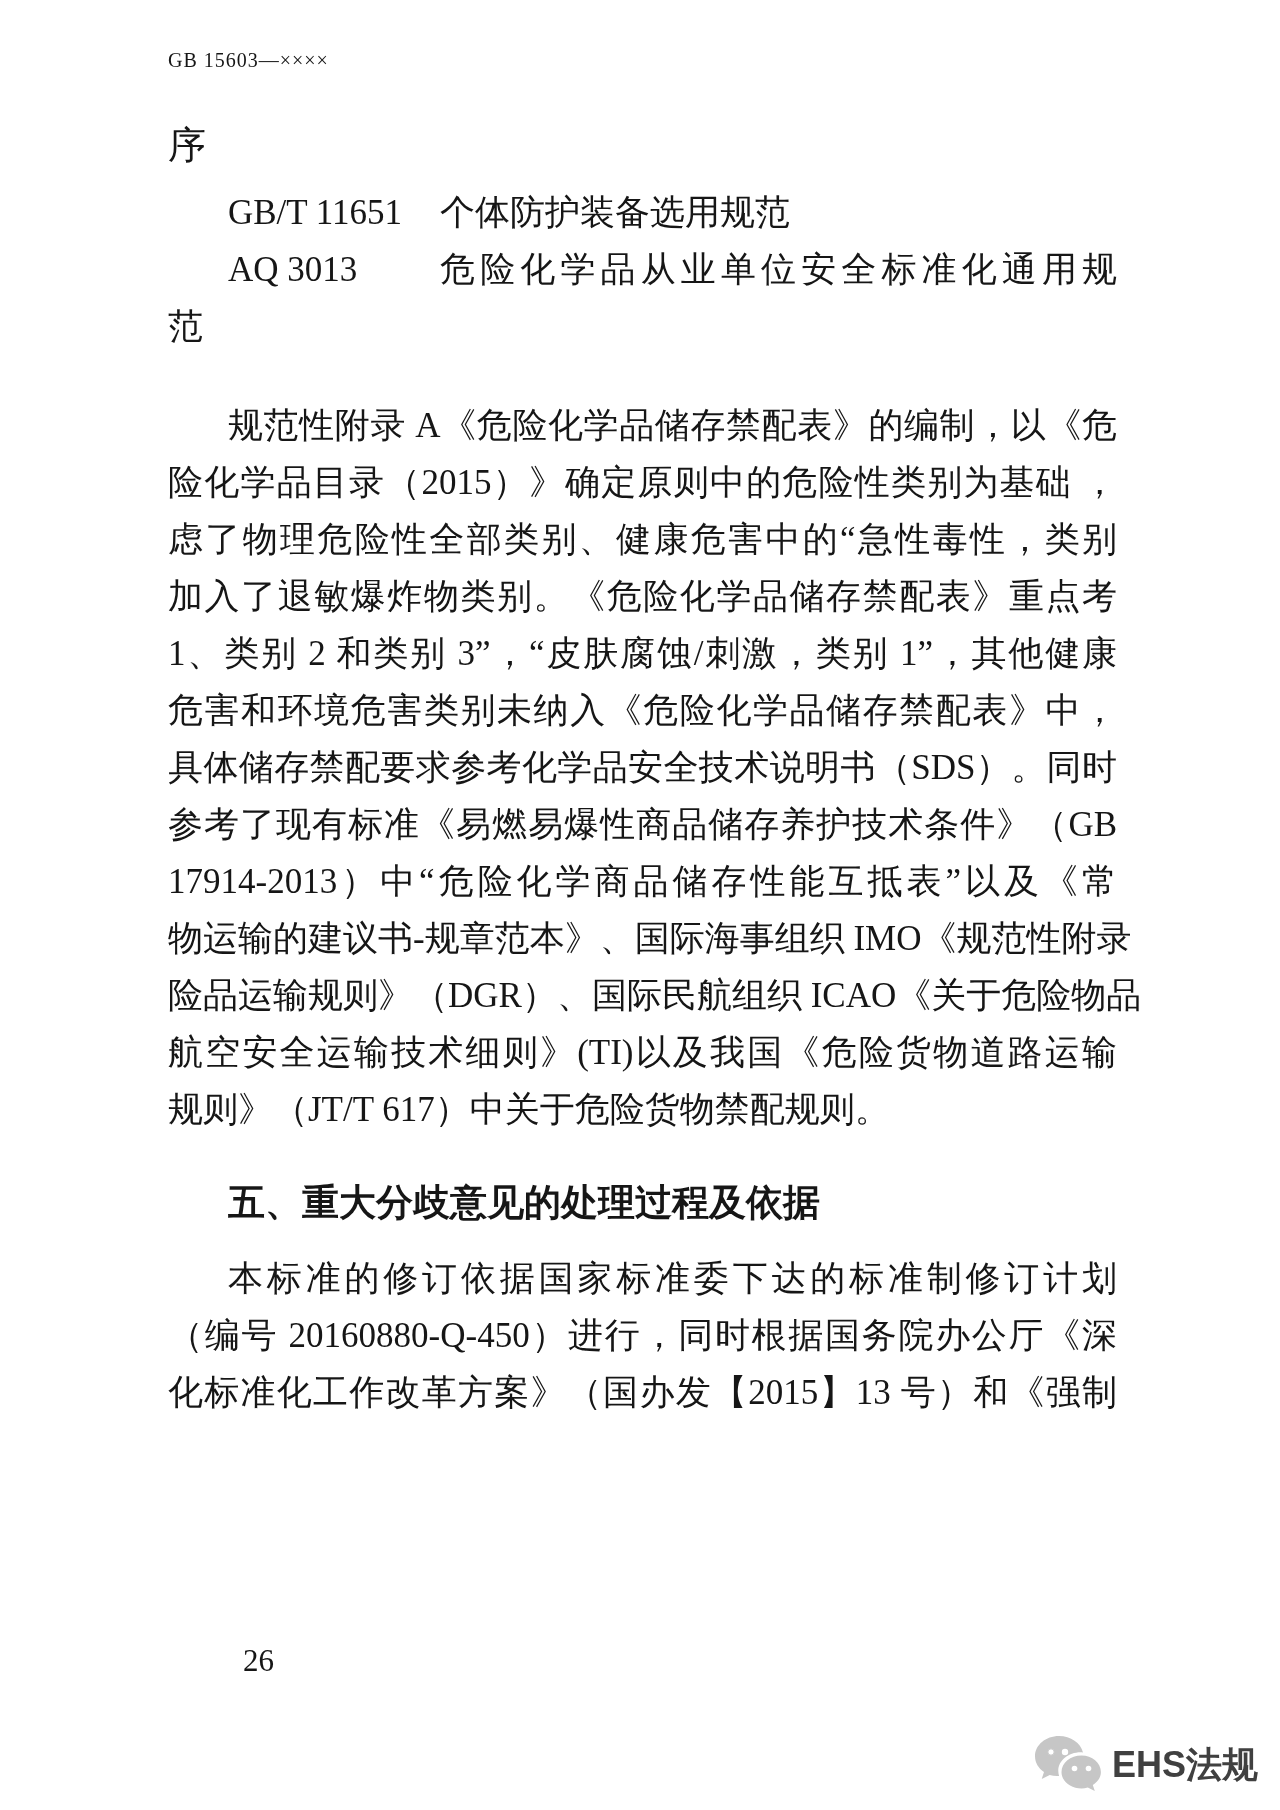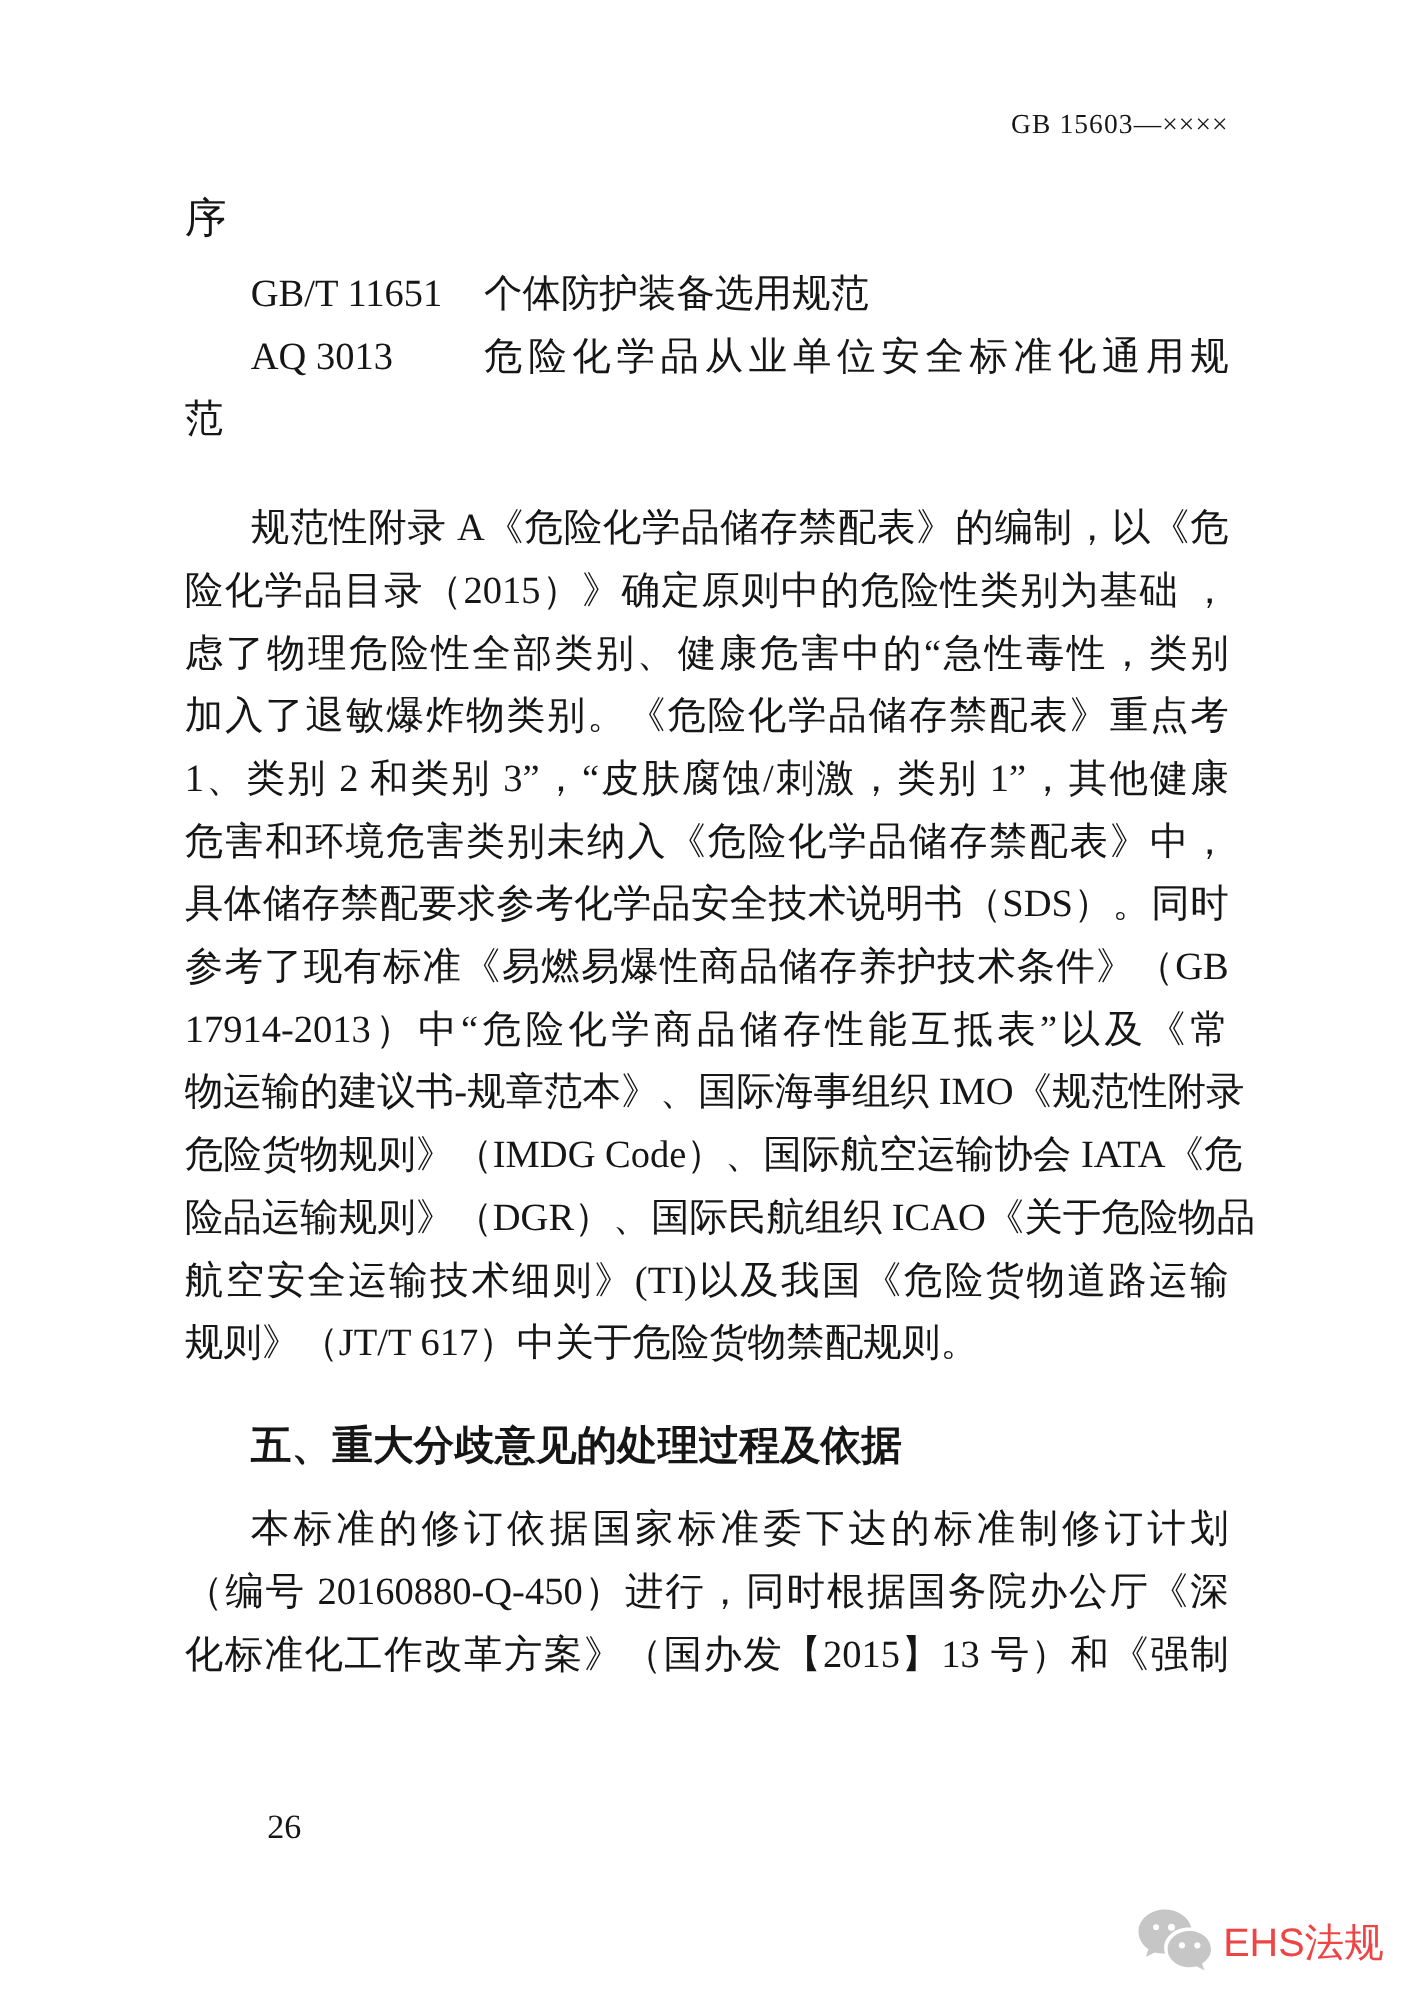--- a/index.html
+++ b/index.html
@@ -10,26 +10,25 @@
     overflow:hidden;
     font-family:"Liberation Serif","DejaVu Serif",serif;
     color:#161616;
   }
   .content{
     position:absolute;
     left:168px;top:0;
     width:949px;
   }
   .doc-header{
-    margin-top:100px;
-    font-size:25px;
+    margin-top:46px;
+    font-size:20px;
     letter-spacing:1px;
     line-height:28px;
     white-space:nowrap;
-    text-align:right;
   }
   .preface-title{
     margin-top:50px;
     font-size:38px;
     line-height:42px;
     font-weight:normal;
   }
   .reflines{margin-top:18px;}
   .refline{
     display:flex;
@@ -65,21 +64,22 @@
     left:243px;top:1648px;
     font-size:31px;
     line-height:26px;
   }
   .watermark{
     position:absolute;
     right:22px;top:1732px;
     display:flex;
     align-items:center;
     gap:6px;
-    color:#ef4444;
+    color:#404040;
+    font-weight:bold;
   }
   .watermark-label{
     font-size:36px;
     line-height:60px;
     font-family:"Liberation Sans","DejaVu Sans",sans-serif;
   }
   .wechat-icon{display:block;}
 </style>
 </head>
 <body>
@@ -107,21 +107,20 @@
       <div class="line indent">规范性附录 A《危险化学品储存禁配表》的编制，以《危</div>
       <div class="line">险化学品目录（2015）》确定原则中的危险性类别为基础 ，</div>
       <div class="line">虑了物理危险性全部类别、健康危害中的“急性毒性，类别</div>
       <div class="line">加入了退敏爆炸物类别。《危险化学品储存禁配表》重点考</div>
       <div class="line">1、类别 2 和类别 3”，“皮肤腐蚀/刺激，类别 1”，其他健康</div>
       <div class="line">危害和环境危害类别未纳入《危险化学品储存禁配表》中，</div>
       <div class="line">具体储存禁配要求参考化学品安全技术说明书（SDS）。同时</div>
       <div class="line">参考了现有标准《易燃易爆性商品储存养护技术条件》（GB</div>
       <div class="line">17914-2013）中“危险化学商品储存性能互抵表”以及《常</div>
       <div class="line">物运输的建议书-规章范本》、国际海事组织 IMO《规范性附录</div>
-      <div class="line">危险货物规则》（IMDG Code）、国际航空运输协会 IATA《危</div>
       <div class="line">险品运输规则》（DGR）、国际民航组织 ICAO《关于危险物品</div>
       <div class="line">航空安全运输技术细则》(TI)以及我国《危险货物道路运输</div>
       <div class="line end">规则》（JT/T 617）中关于危险货物禁配规则。</div>
     </div>
 
     <div class="section-heading">五、重大分歧意见的处理过程及依据</div>
 
     <div class="para2">
       <div class="line indent">本标准的修订依据国家标准委下达的标准制修订计划</div>
       <div class="line">（编号 20160880-Q-450）进行，同时根据国务院办公厅《深</div>

